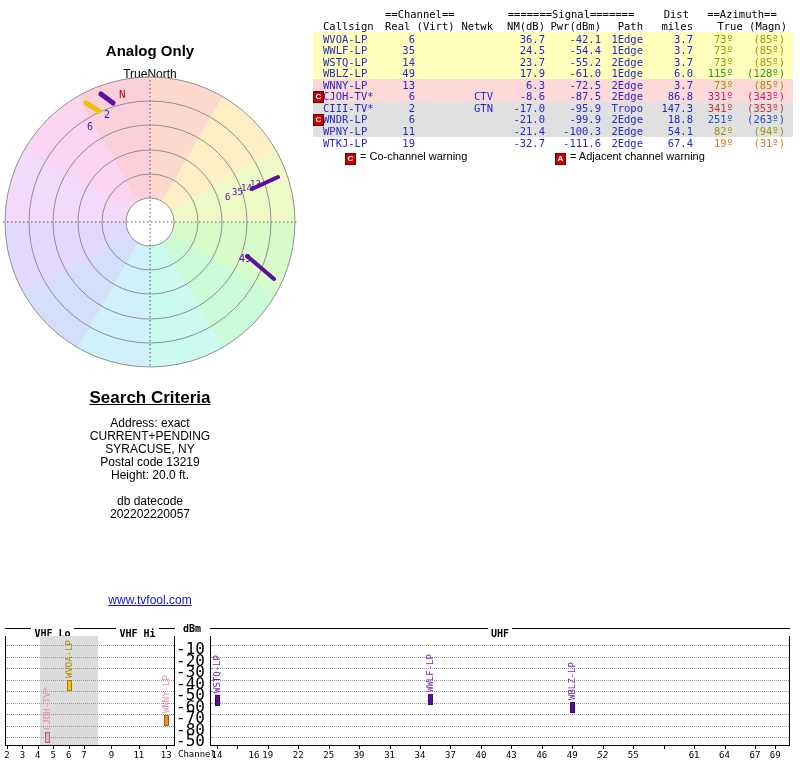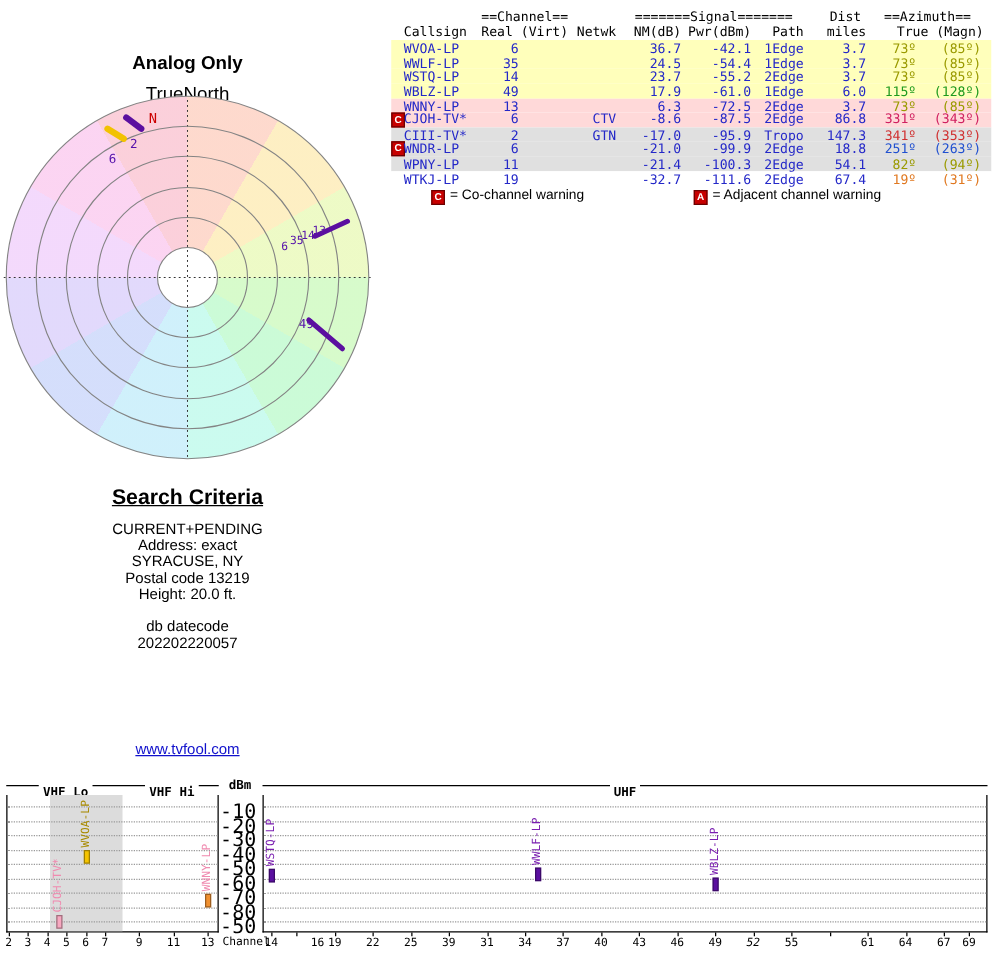--- a/index.html
+++ b/index.html
@@ -3,21 +3,21 @@
 <meta charset="utf-8">
 <style>
   html,body{margin:0;padding:0}
   body{position:relative;width:800px;height:768px;background:#fff;overflow:hidden;
        font-family:"Liberation Sans",sans-serif;color:#000}
 
   
   .polar-section{position:absolute;left:0;top:0;width:300px;height:386px}
   .plot-title{position:absolute;left:0;top:42px;width:300px;text-align:center;
               font-size:15px;font-weight:bold}
-  .truenorth{position:absolute;left:0;top:67px;width:300px;text-align:center;font-size:15px}
+  .truenorth{position:absolute;left:0;top:67px;width:300px;text-align:center;font-size:12px}
   .wheel{position:absolute;left:5px;top:77px;width:290px;height:290px;border-radius:50%;
     background:conic-gradient(from 0deg,
       hsl(15,95%,90%) 0deg 30deg, hsl(45,95%,88%) 30deg 60deg,
       hsl(75,85%,88%) 60deg 90deg, hsl(105,85%,89%) 90deg 120deg,
       hsl(135,85%,89%) 120deg 150deg, hsl(165,85%,89%) 150deg 180deg,
       hsl(195,85%,90%) 180deg 210deg, hsl(225,85%,91%) 210deg 240deg,
       hsl(255,85%,92%) 240deg 270deg, hsl(285,85%,92%) 270deg 300deg,
       hsl(315,85%,91%) 300deg 330deg, hsl(345,85%,90%) 330deg 360deg)}
   .polar-svg{position:absolute;left:0;top:0}
   .ring{fill:none;stroke:#848484;stroke-width:0.9}
@@ -290,23 +290,23 @@
 </div>
 <div class="legend">
   <span class="legend-item" style="left:32px"><b class="badge">C</b><span>= Co-channel warning</span></span>
   <span class="legend-item" style="left:242px"><b class="badge">A</b><span>= Adjacent channel warning</span></span>
 </div>
 
 <div class="criteria">
   <div class="crit-head">Search Criteria</div>
   <div>
 
+      <div class="crit-line">Address: exact</div>
+
       <div class="crit-line">CURRENT+PENDING</div>
-
-      <div class="crit-line">Address: exact</div>
 
       <div class="crit-line">SYRACUSE, NY</div>
 
       <div class="crit-line">Postal code 13219</div>
 
       <div class="crit-line">Height: 20.0 ft.</div>
 
       <div class="crit-line"></div>
 
       <div class="crit-line">db datecode</div>

